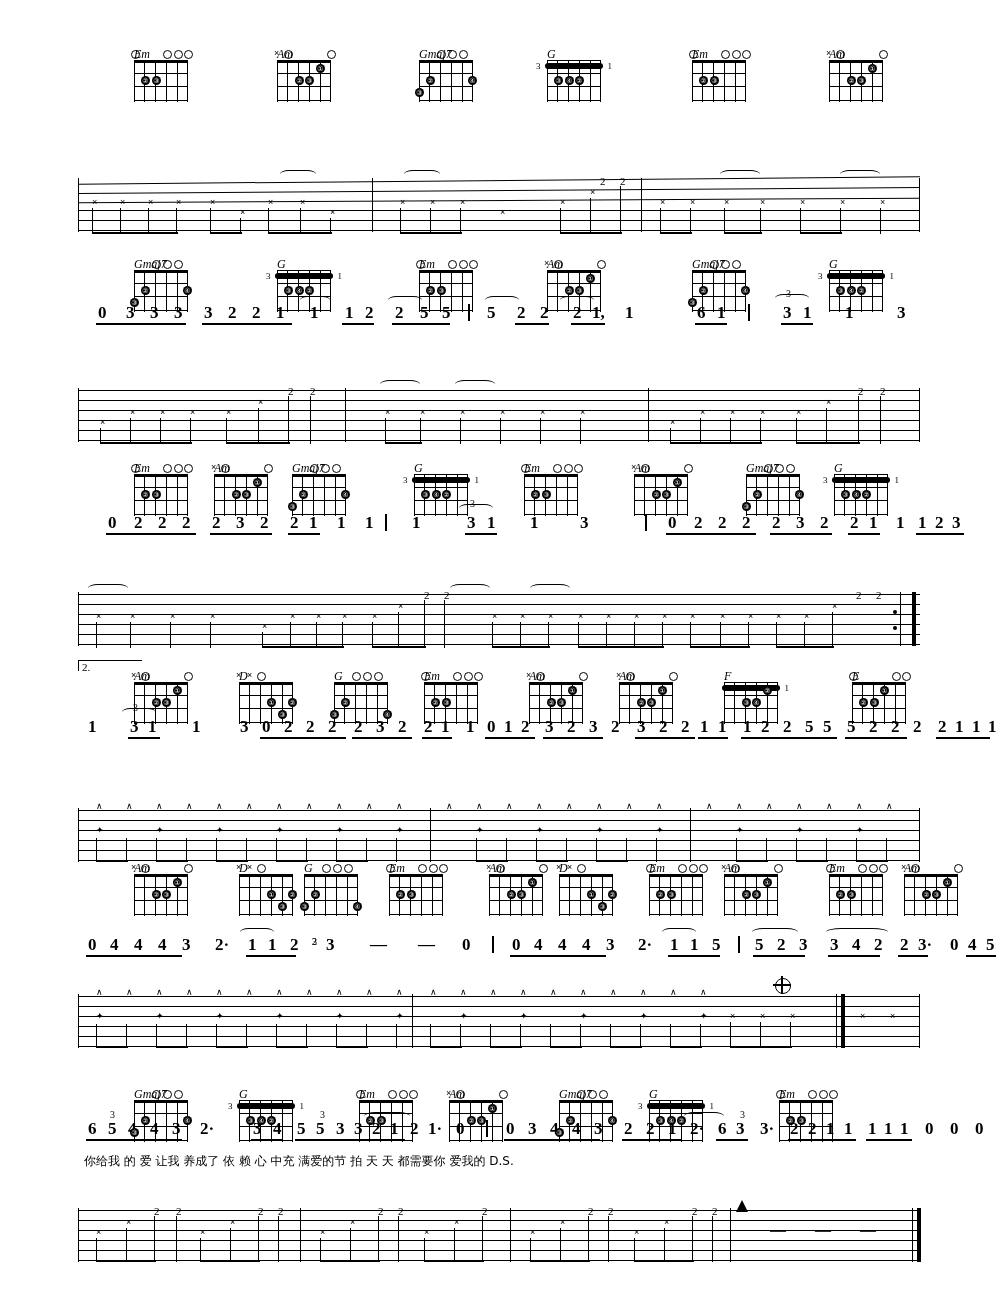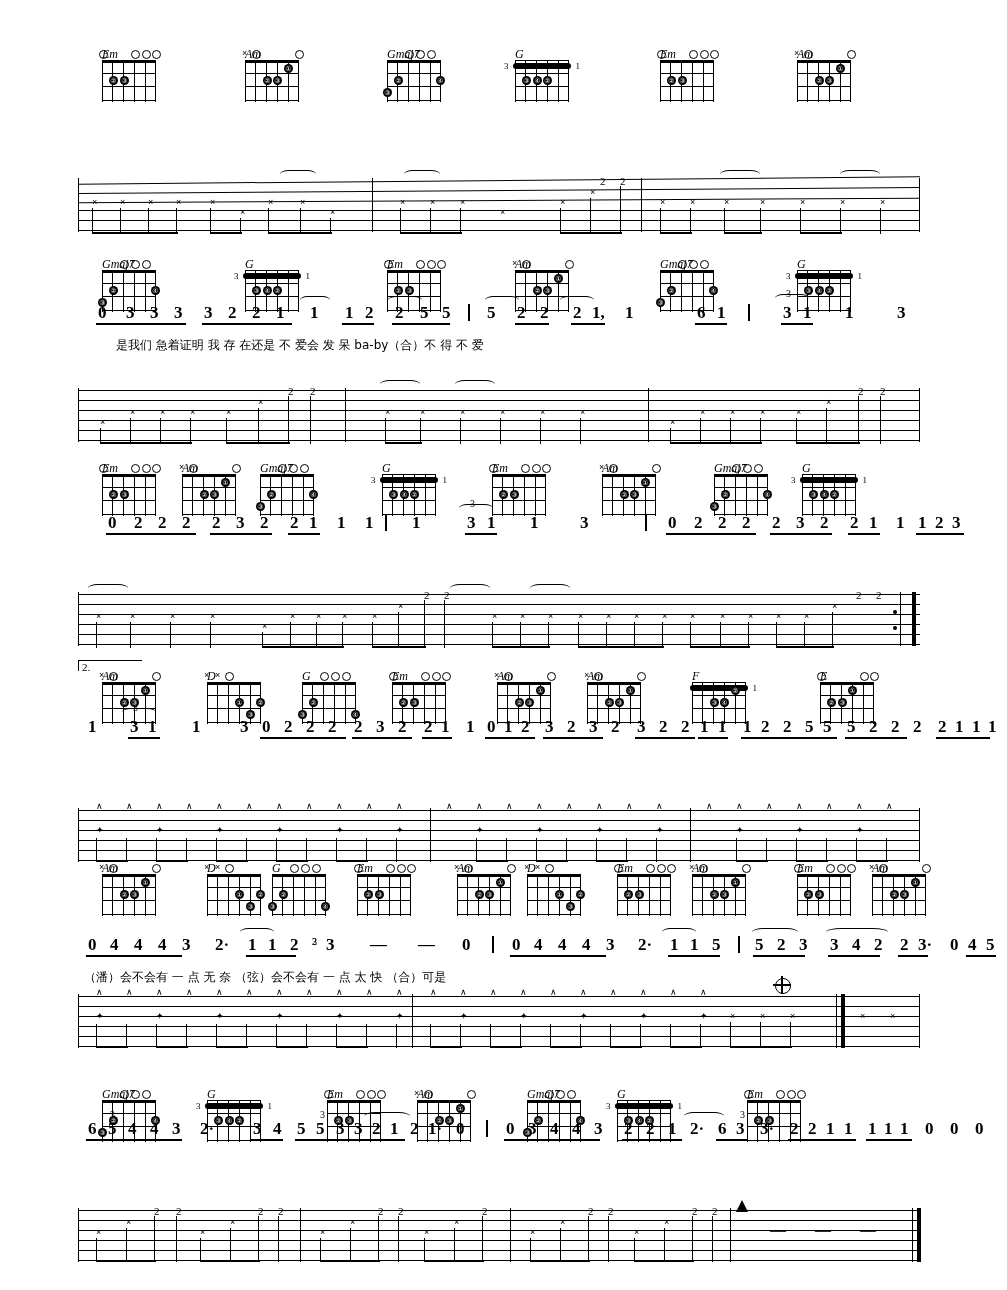--- a/index.html
+++ b/index.html
@@ -26,20 +26,21 @@
   }
   
   .chords-row {
     position: relative;
     height: 62px;
   }
   .chord {
     position: absolute;
     width: 70px;
     text-align: left;
+    margin-left: 32px;
   }
   .chord .cname {
     font-family: "Liberation Serif", serif;
     font-size: 12px;
     font-style: italic;
     line-height: 12px;
     margin-left: 2px;
     white-space: nowrap;
   }
   .grid {
@@ -477,23 +478,20 @@
       <div class="underline1" style="left:695px;top:19px;width:32px"></div>
       <div class="underline1" style="left:781px;top:19px;width:32px"></div>
       <div class="slur" style="left:300px;top:-8px;width:30px"></div>
       <div class="slur" style="left:388px;top:-8px;width:34px"></div>
       <div class="slur" style="left:485px;top:-8px;width:34px"></div>
       <div class="slur" style="left:560px;top:-8px;width:34px"></div>
       <div class="slur" style="left:775px;top:-10px;width:34px"></div>
       <div class="tripbr" style="left:786px;top:-16px">3</div>
     </div>
 
-    <div class="lyricline" style="top:140px">
-      <div class="lyr" style="left:116px;">是我们 急着证明 我 存 在还是    不 爱会 发 呆   ba-by（合）不 得 不 爱</div>
-    </div>
   </div>
 
   <div class="system" style="position:absolute; left:0; top:258px;">
     <div class="chords-row">
       <div class="chord" style="left:100px;top:0;">
         <div class="cname">Gmaj7</div>
         <div class="grid">
           <div class="nut"></div>
           <div class="hline" style="top:13px"></div>
             <div class="hline" style="top:26px"></div>
@@ -1338,23 +1336,20 @@
       <div class="underline1" style="left:753px;top:19px;width:52px"></div>
       <div class="underline1" style="left:828px;top:19px;width:52px"></div>
       <div class="underline1" style="left:898px;top:19px;width:30px"></div>
       <div class="underline1" style="left:966px;top:19px;width:30px"></div>
       <div class="slur" style="left:240px;top:-8px;width:34px"></div>
       <div class="slur" style="left:662px;top:-8px;width:34px"></div>
       <div class="slur" style="left:752px;top:-8px;width:46px"></div>
       <div class="slur" style="left:826px;top:-8px;width:62px"></div>
     </div>
 
-    <div class="lyricline" style="top:150px">
-      <div class="lyr" style="left:84px;">（潘）会不会有 一 点 无 奈      （弦）会不会有 一 点 太 快        （合）可是</div>
-    </div>
   </div>
 
   <div class="system" style="position:absolute; left:0; top:862px;">
     <div class="chords-row">
       <div class="chord" style="left:100px;top:0;">
         <div class="cname">Am</div>
         <div class="grid">
           <div class="nut"></div>
           <div class="hline" style="top:13px"></div>
             <div class="hline" style="top:26px"></div>
@@ -1702,20 +1697,23 @@
       <div class="underline1" style="left:295px;top:19px;width:110px"></div>
       <div class="underline1" style="left:504px;top:19px;width:96px"></div>
       <div class="underline1" style="left:622px;top:19px;width:60px"></div>
       <div class="underline1" style="left:716px;top:19px;width:32px"></div>
       <div class="underline1" style="left:788px;top:19px;width:68px"></div>
       <div class="underline1" style="left:866px;top:19px;width:46px"></div>
       <div class="slur" style="left:364px;top:-8px;width:46px"></div>
       <div class="slur" style="left:684px;top:-8px;width:40px"></div>
     </div>
 
+    <div class="lyricline" style="top:142px">
+      <div class="lyr" style="left:84px;">你给我 的 爱    让我 养成了 依 赖      心 中充 满爱的节 拍 天   天 都需要你 爱我的 D.S.</div>
+    </div>
   </div>
 
   <div class="system" style="position:absolute; left:0; top:1088px;">
     <div class="chords-row">
       <div class="chord" style="left:100px;top:0;">
         <div class="cname">Gmaj7</div>
         <div class="grid">
           <div class="nut"></div>
           <div class="hline" style="top:13px"></div>
             <div class="hline" style="top:26px"></div>

